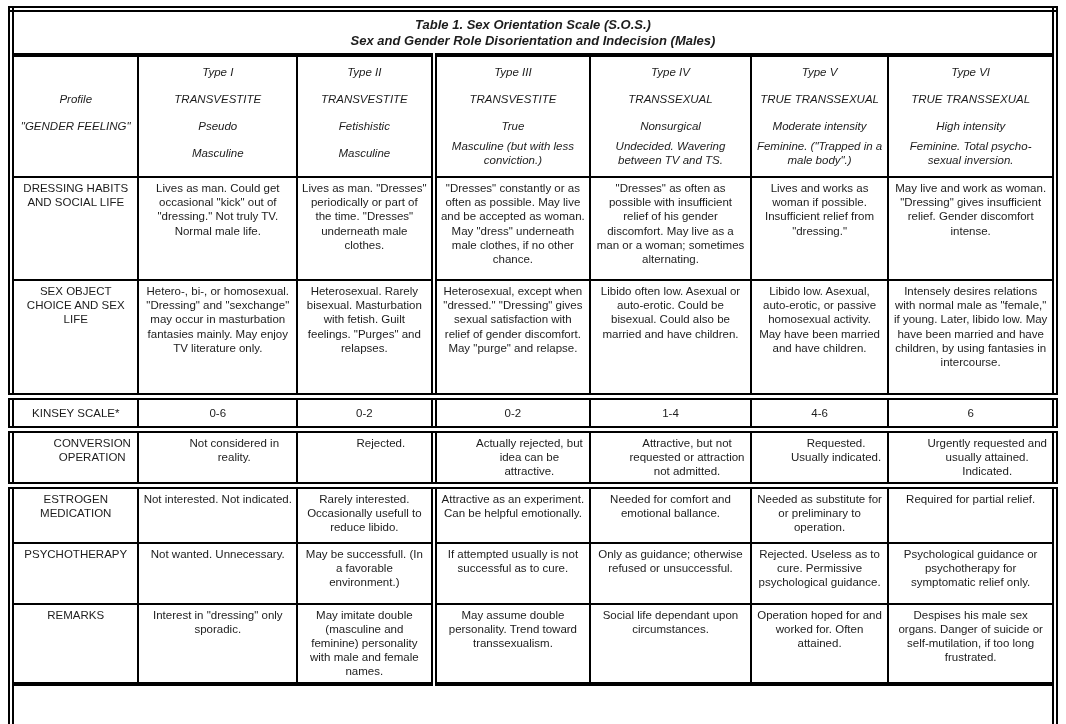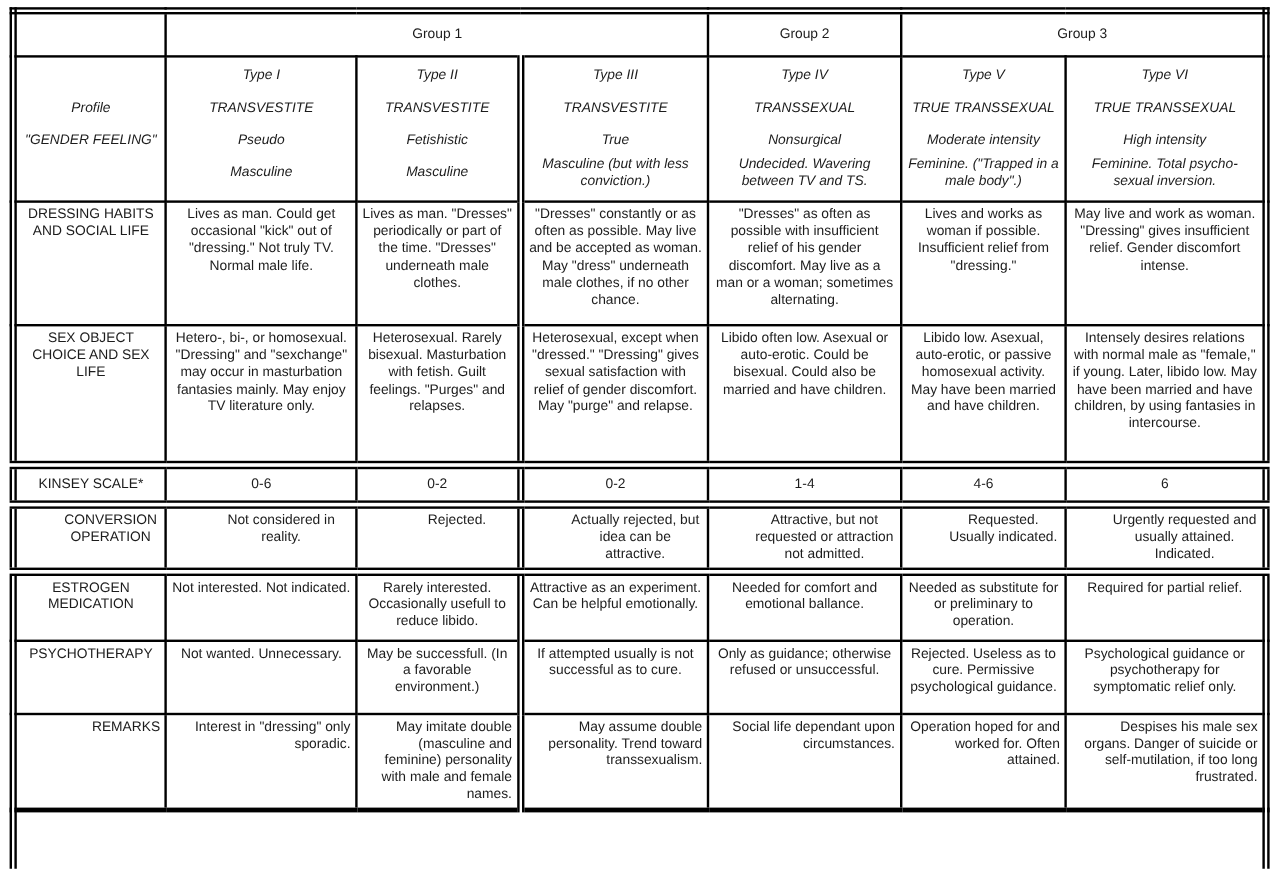--- a/index.html
+++ b/index.html
@@ -11,46 +11,46 @@
   td.corner{height:28px;}
   td.profile-cell{height:114px;padding-top:2px;}
   .pline{min-height:27px;display:flex;align-items:center;justify-content:center;text-align:center;line-height:13.5px;font-style:italic;}
   td.rowhead{font-size:11.5px;}
   tr.r-dressing td{height:95px;}
   tr.r-sexobj td{height:106px;margin-top:18px;}
   tr.r-kinsey td{border-top:7px double #000;border-bottom:7px double #000;height:20px;vertical-align:middle;}
   tr.r-conversion td{height:42px;border-bottom:7px double #000;padding-left:37px;}
   tr.r-estrogen td{height:47px;margin-top:16px;}
   tr.r-psycho td{height:53px;margin-left:36px;}
-  tr.r-remarks td{height:70px;border-bottom:4px solid #000;text-align:right;}
+  tr.r-remarks td{height:70px;border-bottom:4px solid #000;}
   td.dbl{border-left:6px double #000;}
   td.footnote{height:40px;text-align:left;font-size:11px;line-height:14px;padding:4px 5px;vertical-align:top;}
 </style>
 </head>
 <body>
 
 <table class="sos">
   <colgroup>
     <col style="width:127px">
       <col style="width:158px">
       <col style="width:136px">
       <col style="width:156px">
       <col style="width:160px">
       <col style="width:137px">
       <col style="width:166px">
   </colgroup>
 
   <tbody>
+      <tr>
+    <td colspan="7" class="title">
+      <div>Table 1. Sex Orientation Scale (S.O.S.)</div>
+      <div>Sex and Gender Role Disorientation and Indecision (Males)</div>
+    </td>
+  </tr>
 
-  <tr>
-    <td class="corner"></td>
-    <td colspan="3" class="ghead">Group 1</td>
-    <td class="ghead">Group 2</td>
-    <td colspan="2" class="ghead">Group 3</td>
-  </tr>
 
   <tr>
     <td class="profile-cell rowhead">
       <div class="pline"></div>
       <div class="pline">Profile</div>
       <div class="pline">"GENDER FEELING"</div>
       <div class="pline"></div>
     </td>
     <td class="profile-cell">
       <div class="pline">Type I</div>

